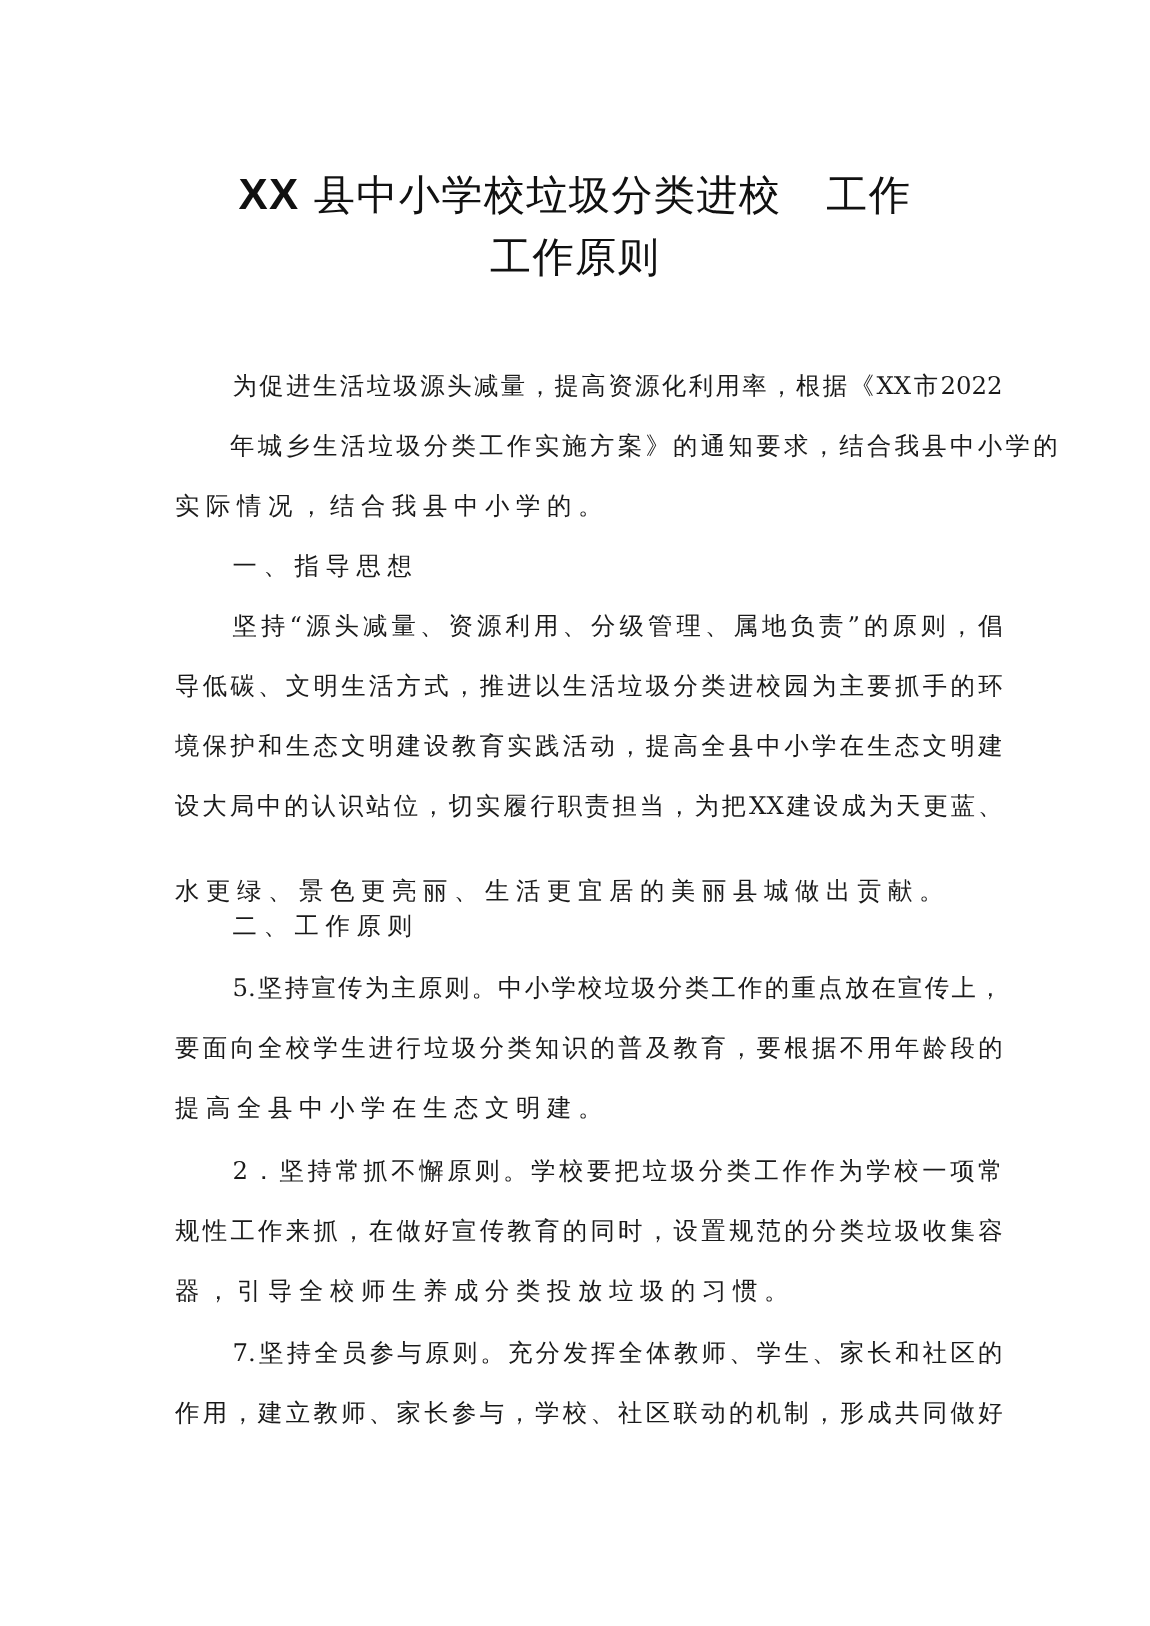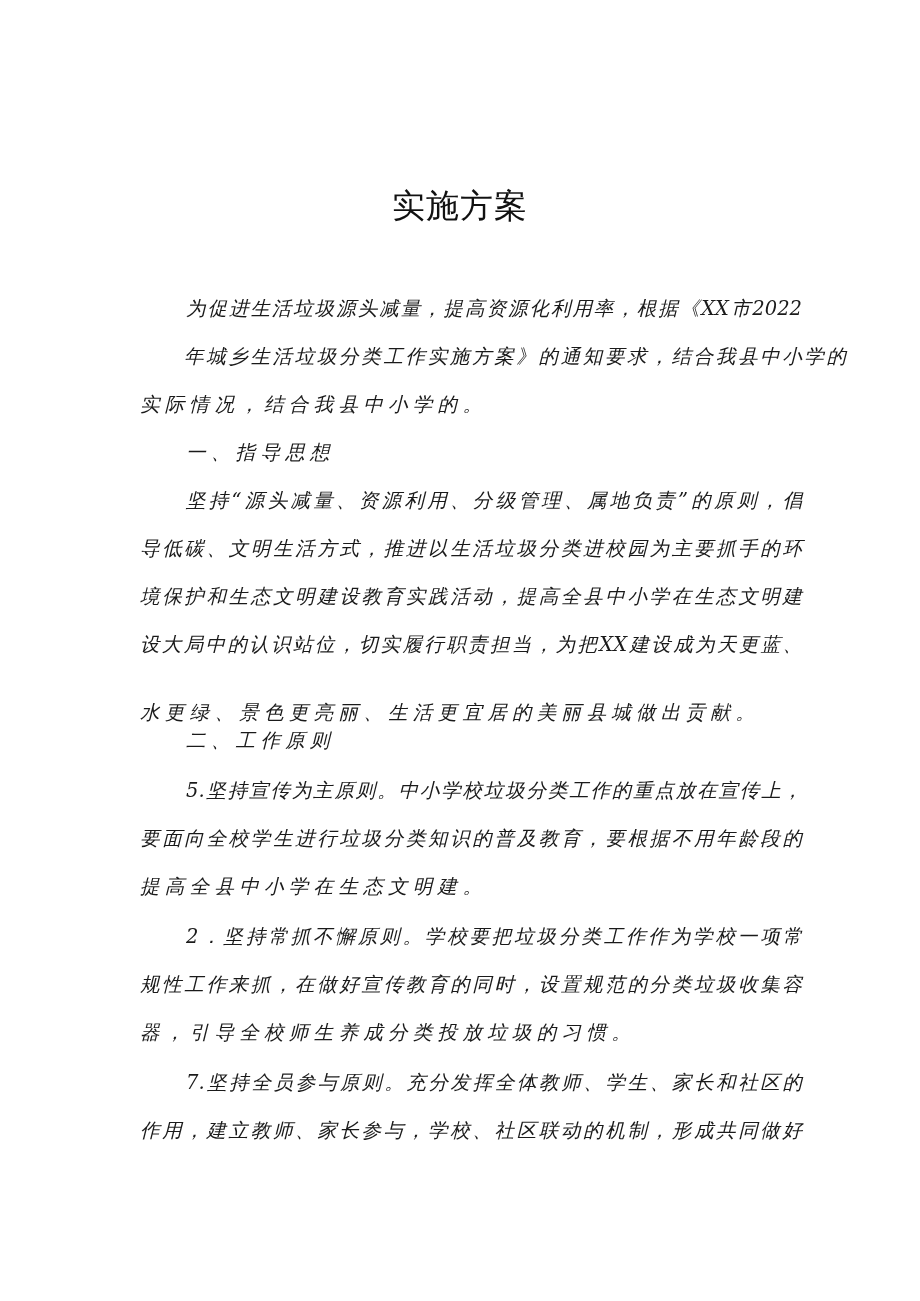--- a/index.html
+++ b/index.html
@@ -51,38 +51,41 @@
     }
     .line {
       position: absolute;
       left: 0;
       width: 662px;
       height: 30px;
       line-height: 30px;
       white-space: nowrap;
       text-align: justify;
       text-align-last: justify;
-      font-style: italic;
     }
     .line.last {
       text-align-last: left;
       letter-spacing: 5.3px;
     }
     .line.indent { left: 46px; width: 616px; }
     .line.heading {
       text-align-last: left;
       letter-spacing: 5.3px;
     }
   </style>
 </head>
 <body>
 
 <div class="page">
 
-  <div class="title title-line2">实施方案</div>
+  <div class="title title-line1">
+    <span class="xx">XX</span>
+    <span>县中小学校垃圾分类进校</span><span class="gap"></span><span>工作</span>
+  </div>
+  <div class="title title-line2">工作原则</div>
 
   <div class="body-text" style="top:0;">
 
     <div class="line indent" style="top:294px;">为促进生活垃圾源头减量，提高资源化利用率，根据《XX市2022</div>
     <div class="line" style="top:342px;margin-left:44px;">年城乡生活垃圾分类工作实施方案》的通知要求，结合我县中小学的</div>
     <div class="line last" style="top:390px;">实际情况，结合我县中小学的。</div>
 
     <div class="line indent heading" style="top:438px;">一、指导思想</div>
 
     <div class="line indent" style="top:486px;">坚持“源头减量、资源利用、分级管理、属地负责”的原则，倡</div>

